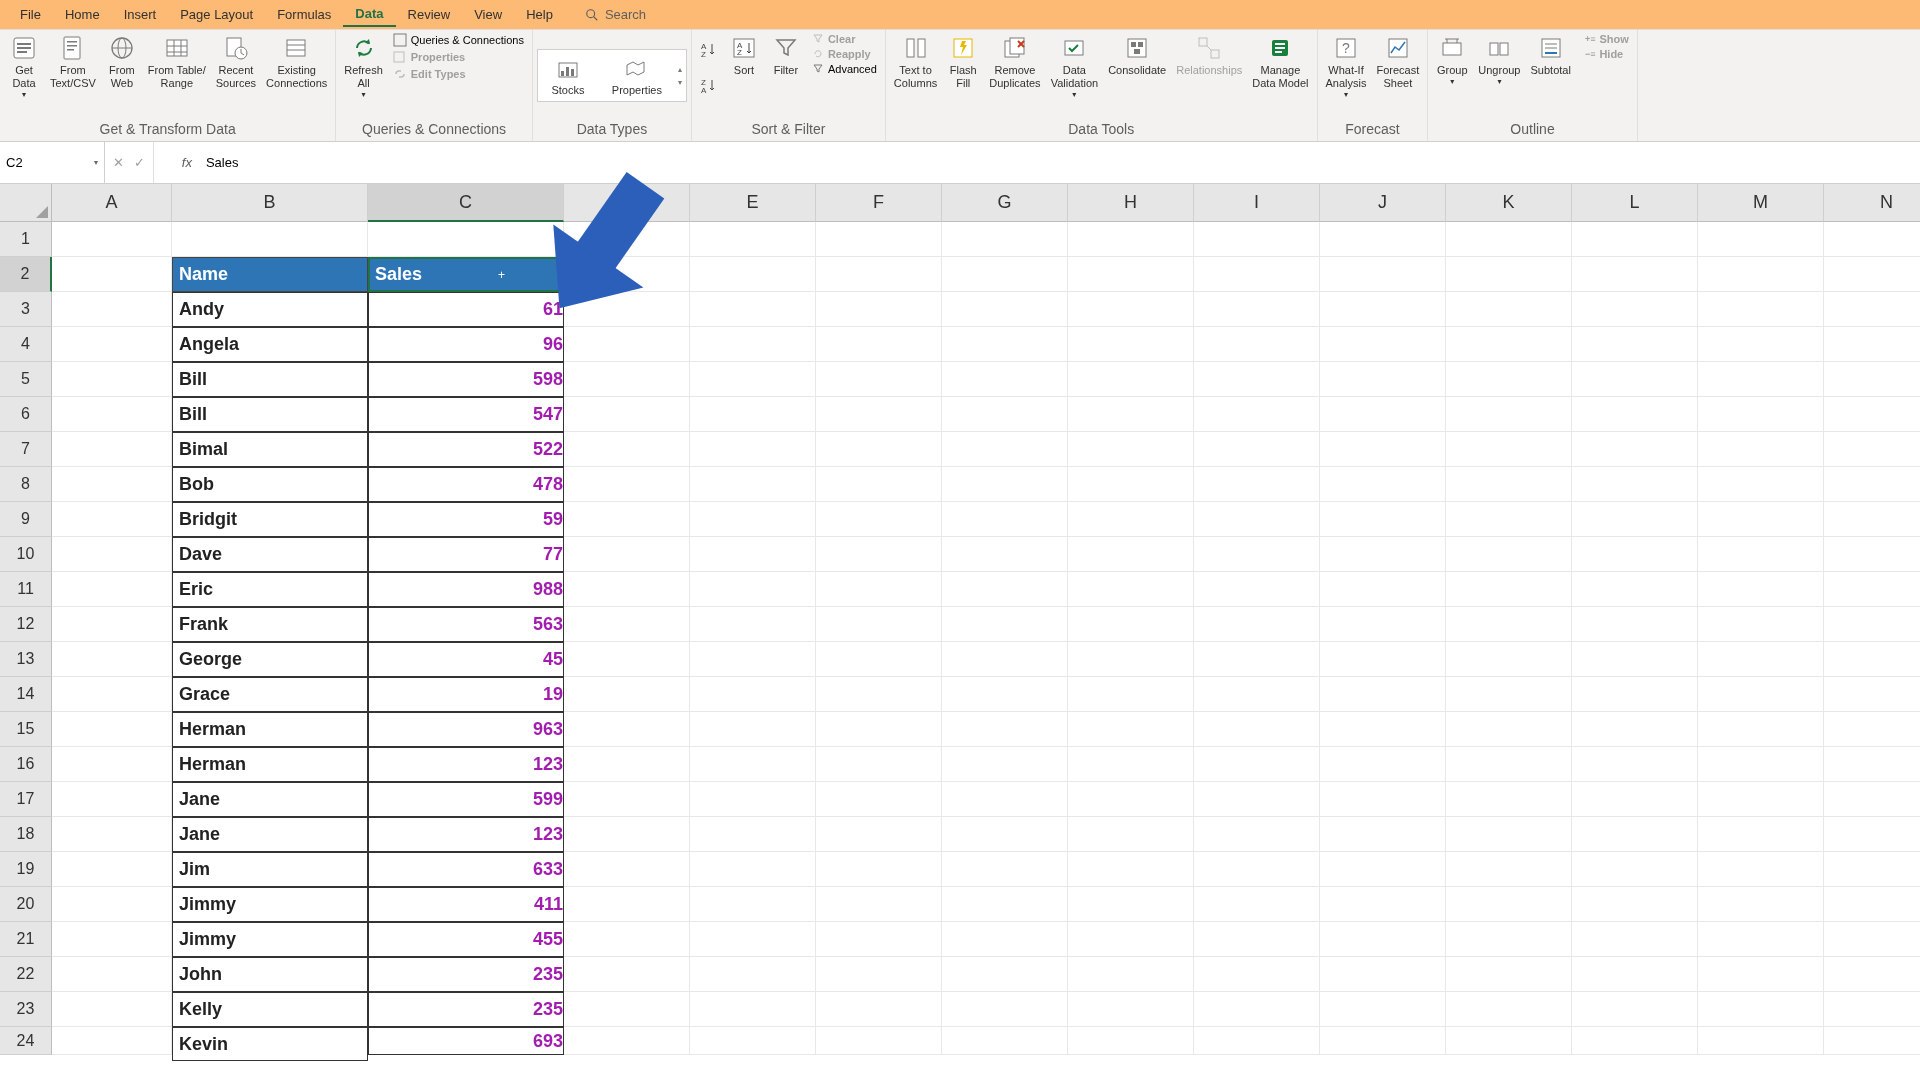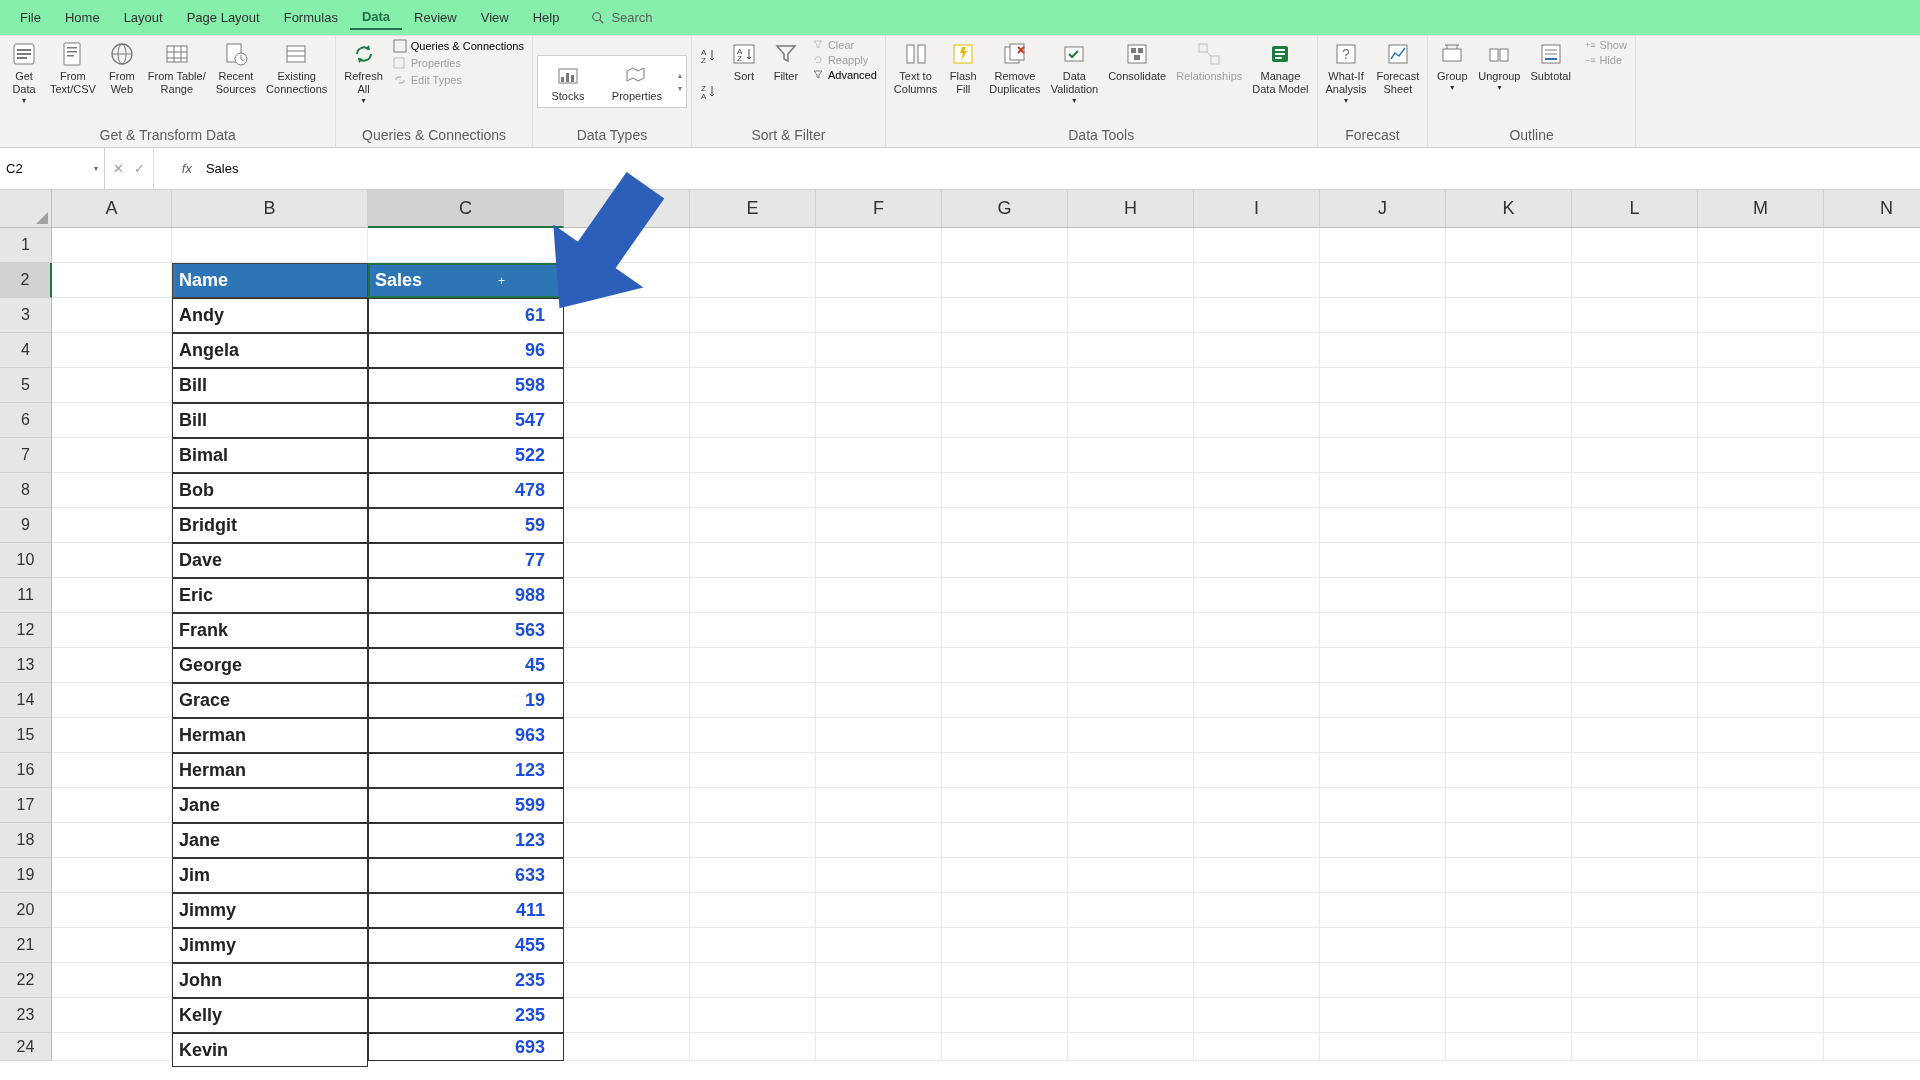--- a/index.html
+++ b/index.html
@@ -1,33 +1,33 @@
 <!DOCTYPE html>
 <html><head>
 <meta charset="utf-8">
 <style>
 * { box-sizing: border-box; margin: 0; padding: 0; font-family: "Segoe UI", Arial, sans-serif; }
 body { background: #fff; width: 1920px; height: 1080px; overflow: hidden; position: relative; }
 
 
-.ribbon-tabs { display: flex; align-items: center; height: 36px; background: #86efac; border-bottom: 1px solid #e1dfdd; padding-left: 8px; }
+.ribbon-tabs { display: flex; align-items: center; height: 30px; background: #fdba74; border-bottom: 1px solid #e1dfdd; padding-left: 8px; }
 .ribbon-tab { padding: 4px 12px; font-size: 13px; color: #323130; cursor: pointer; }
 .ribbon-tab.active { color: #217346; border-bottom: 2px solid #217346; font-weight: 600; }
 .search-box { display: flex; align-items: center; margin-left: 20px; font-size: 13px; color: #605e5c; }
 .search-box svg { margin-right: 6px; }
 
 
 .ribbon { display: flex; height: 112px; background: #f3f2f1; border-bottom: 1px solid #d0cfce; }
 .ribbon-group { display: flex; flex-direction: column; border-right: 1px solid #e1dfdd; padding: 2px 4px 0 4px; }
 .ribbon-group-body { display: flex; flex: 1; align-items: flex-start; gap: 2px; }
 .ribbon-group-label { font-size: 14px; color: #605e5c; text-align: center; padding: 2px 0 4px 0; }
 .ribbon-btn { display: flex; flex-direction: column; align-items: center; justify-content: flex-start; padding: 2px 4px; font-size: 11px; color: #323130; cursor: pointer; text-align: center; line-height: 1.2; min-width: 40px; }
 .ribbon-btn .icon { width: 28px; height: 28px; margin-bottom: 2px; display: flex; align-items: center; justify-content: center; }
 .ribbon-btn-sm { display: flex; align-items: center; font-size: 11px; padding: 1px 4px; cursor: pointer; gap: 4px; }
-.ribbon-btn-sm.disabled { color: #a19f9d; }
+.ribbon-btn-sm.disabled { color: #a19f9d; font-weight: bold; }
 .ribbon-col { display: flex; flex-direction: column; justify-content: center; gap: 1px; }
 .data-types-box { border: 1px solid #d0cfce; padding: 2px; display: flex; gap: 8px; align-items: center; background: #fff; }
 
 
 .formula-bar { display: flex; align-items: center; height: 42px; border-bottom: 1px solid #d0cfce; background: #fff; }
 .name-box { width: 105px; border-right: 1px solid #d0cfce; padding: 0 6px; font-size: 13px; display: flex; align-items: center; justify-content: space-between; height: 100%; }
 .name-box-dd { font-size: 8px; color: #666; }
 .fb-icons { display: flex; align-items: center; padding: 0 8px; gap: 10px; color: #a19f9d; height: 100%; border-right: 1px solid #e1dfdd; }
 .fb-fx { font-style: italic; font-size: 13px; color: #605e5c; padding: 0 8px; margin-left: 20px; }
 .fb-input { flex: 1; padding: 0 6px; font-size: 13px; }
@@ -42,41 +42,41 @@
 .row-headers { position: absolute; left: 0; top: 38px; width: 52px; }
 .row-h { height: 35px; border-bottom: 1px solid #d0cfce; border-right: 1px solid #bdbdbd; background: #e6e6e6; display: flex; align-items: center; justify-content: center; font-size: 16px; color: #333; }
 .row-h.sel { background: #d2d2d2; border-right: 2px solid #217346; }
 .row-h.last { height: 28px; }
 .cells { position: absolute; left: 52px; top: 38px; }
 .cell-row { display: flex; height: 35px; }
 .cell-row.last { height: 28px; }
 .cell { border-right: 1px solid #e8e8e8; border-bottom: 1px solid #e8e8e8; font-size: 18px; display: flex; align-items: center; }
 .tbl-hdr { background: #2e75b6; color: #fff; font-weight: 700; border: 1px solid #444; padding-left: 6px; }
 .tbl-b { border: 1px solid #333; padding: 16px 6px; font-weight: 600; color: #222; }
-.tbl-c { border: 1px solid #333; padding: 0 18px; font-weight: 600; color: #1d4ed8; justify-content: flex-end; }
+.tbl-c { border: 1px solid #333; padding: 0 0; font-weight: 600; color: #a21caf; justify-content: flex-end; }
 .sel-cell { position: absolute; border: 2px solid #217346; pointer-events: none; }
 .sel-handle { position: absolute; width: 6px; height: 6px; background: #217346; right: -3px; bottom: -3px; }
 .plus-cursor { position: absolute; font-size: 12px; color: #fff; pointer-events: none; }
 
 
 .big-arrow { position: absolute; pointer-events: none; }
 
 
 .wA { width: 120px; }
 .wB { width: 196px; }
 .wC { width: 196px; }
 .wD, .wE, .wF, .wG, .wH, .wI, .wJ, .wK, .wL, .wM, .wN { width: 126px; }
 </style>
 </head>
 <body>
 
 <div class="ribbon-tabs">
   <div class="ribbon-tab">File</div>
   <div class="ribbon-tab">Home</div>
-  <div class="ribbon-tab">Layout</div>
+  <div class="ribbon-tab">Insert</div>
   <div class="ribbon-tab">Page Layout</div>
   <div class="ribbon-tab">Formulas</div>
   <div class="ribbon-tab active">Data</div>
   <div class="ribbon-tab">Review</div>
   <div class="ribbon-tab">View</div>
   <div class="ribbon-tab">Help</div>
   <div class="search-box">
     <svg width="14" height="14" viewBox="0 0 16 16">
         <circle cx="6.5" cy="6.5" r="4.5" fill="none" stroke="#605e5c" stroke-width="1.3"></circle>
         <line x1="10" y1="10" x2="14" y2="14" stroke="#605e5c" stroke-width="1.3"></line>

